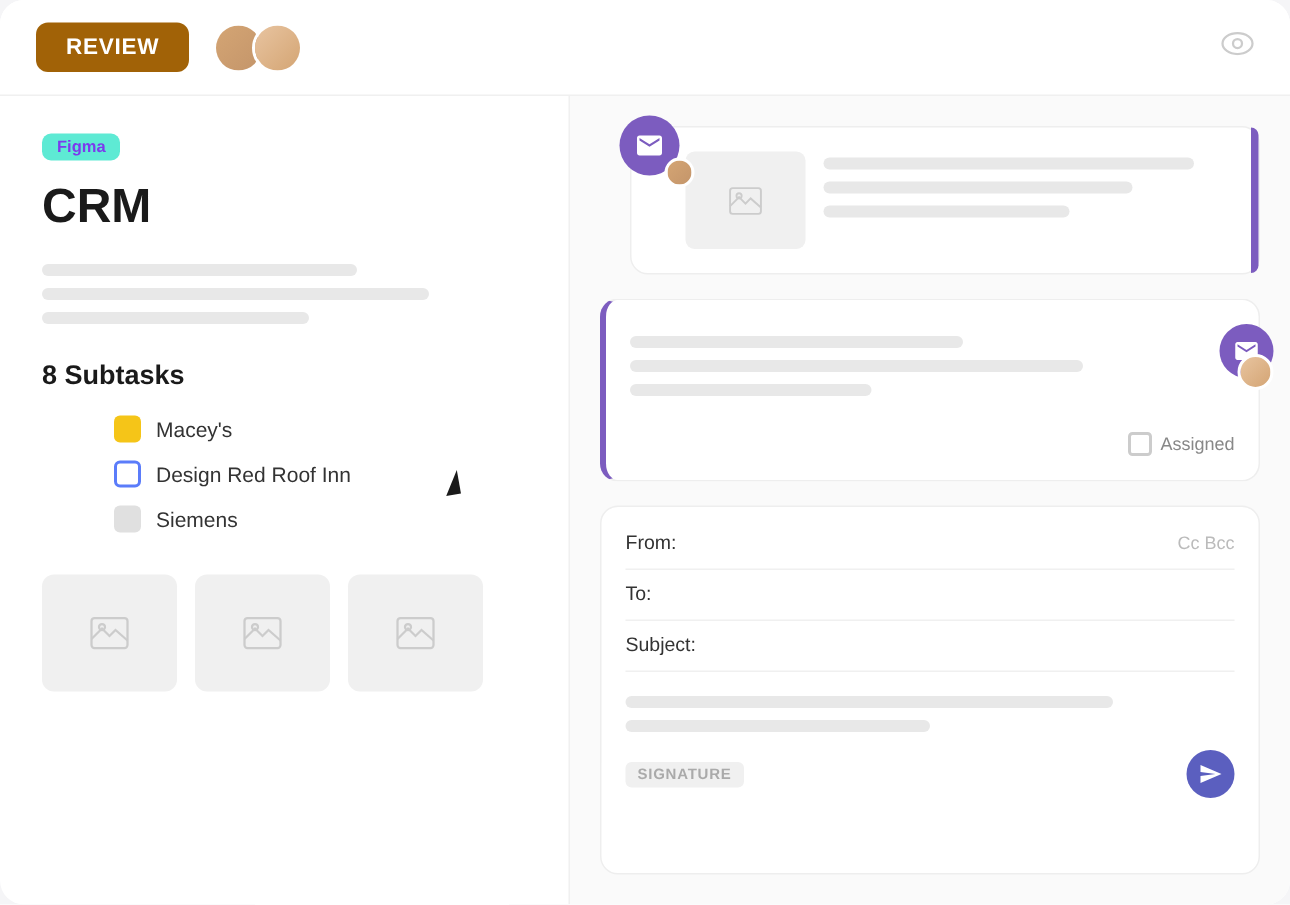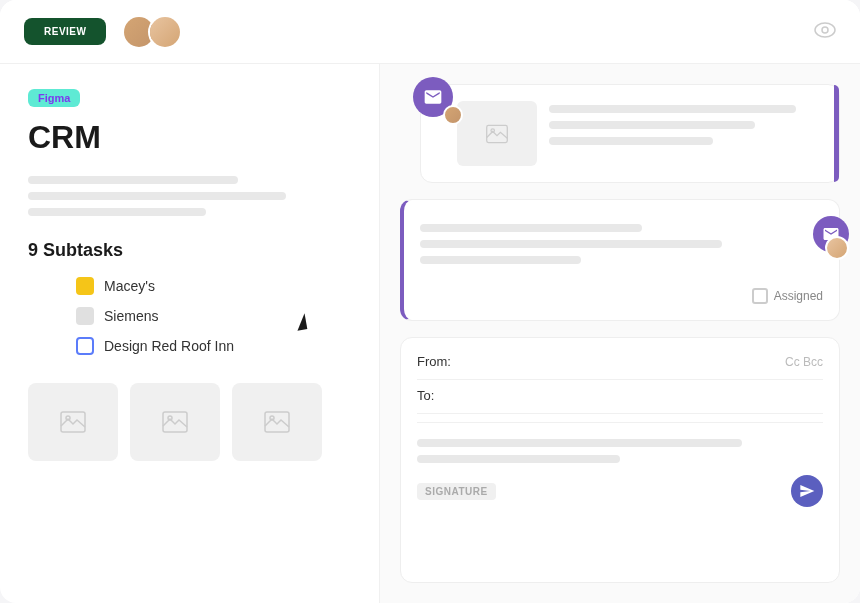--- a/index.html
+++ b/index.html
@@ -27,27 +27,27 @@
     .header {
       display: flex;
       align-items: center;
       padding: 16px 24px;
       background: #fff;
       border-bottom: 1px solid #f0f0f0;
       height: 64px;
     }
 
     .review-button {
-      background: #14532d;
+      background: #a16207;
       color: #fff;
       border: none;
       border-radius: 8px;
       padding: 8px 20px;
       font-weight: 700;
-      font-size: 10px;
+      font-size: 15px;
       cursor: pointer;
       letter-spacing: 0.5px;
     }
 
     .avatar-group {
       display: flex;
       margin-left: 16px;
     }
 
     .avatar {
@@ -458,34 +458,34 @@
     <div class="left-panel">
       <div class="figma-badge">Figma</div>
       <h1 class="page-title">CRM</h1>
 
       <div class="description-lines">
         <div class="desc-line desc-line-1"></div>
         <div class="desc-line desc-line-2"></div>
         <div class="desc-line desc-line-3"></div>
       </div>
 
-      <h2 class="subtasks-title">9 Subtasks</h2>
+      <h2 class="subtasks-title">8 Subtasks</h2>
 
       <ul class="subtask-list">
         <li class="subtask-item">
           <div class="subtask-icon icon-yellow"></div>
           <span class="subtask-name">Macey's</span>
         </li>
         <li class="subtask-item">
+          <div class="subtask-icon icon-blue-outline"></div>
+          <span class="subtask-name active">Design Red Roof Inn</span>
+        </li>
+        <li class="subtask-item">
           <div class="subtask-icon icon-grey"></div>
           <span class="subtask-name">Siemens</span>
-        </li>
-        <li class="subtask-item">
-          <div class="subtask-icon icon-blue-outline"></div>
-          <span class="subtask-name active">Design Red Roof Inn</span>
         </li>
       </ul>
 
       <div class="thumbnails-row">
         <div class="thumbnail">
           <svg viewBox="0 0 28 28" fill="none" stroke="#ccc" stroke-width="1.5">
             <rect x="2" y="4" width="24" height="20" rx="2"></rect>
             <path d="M2 18 l7-7 5 5 4-4 8 7"></path>
             <circle cx="9" cy="10" r="2"></circle>
           </svg>
@@ -562,20 +562,23 @@
       <div class="email-compose">
         <div class="compose-row">
           <span class="compose-label">From:</span>
           <span class="compose-cc">Cc Bcc</span>
         </div>
         <div class="compose-divider"></div>
         <div class="compose-row">
           <span class="compose-label">To:</span>
         </div>
         <div class="compose-divider"></div>
+        <div class="compose-row">
+          <span class="compose-label">Subject:</span>
+        </div>
         <div class="compose-divider"></div>
 
         <div class="compose-body-lines">
           <div class="cb-line cbl-1"></div>
           <div class="cb-line cbl-2"></div>
         </div>
 
         <div class="compose-footer">
           <span class="signature-badge">SIGNATURE</span>
           <div class="send-icon">

